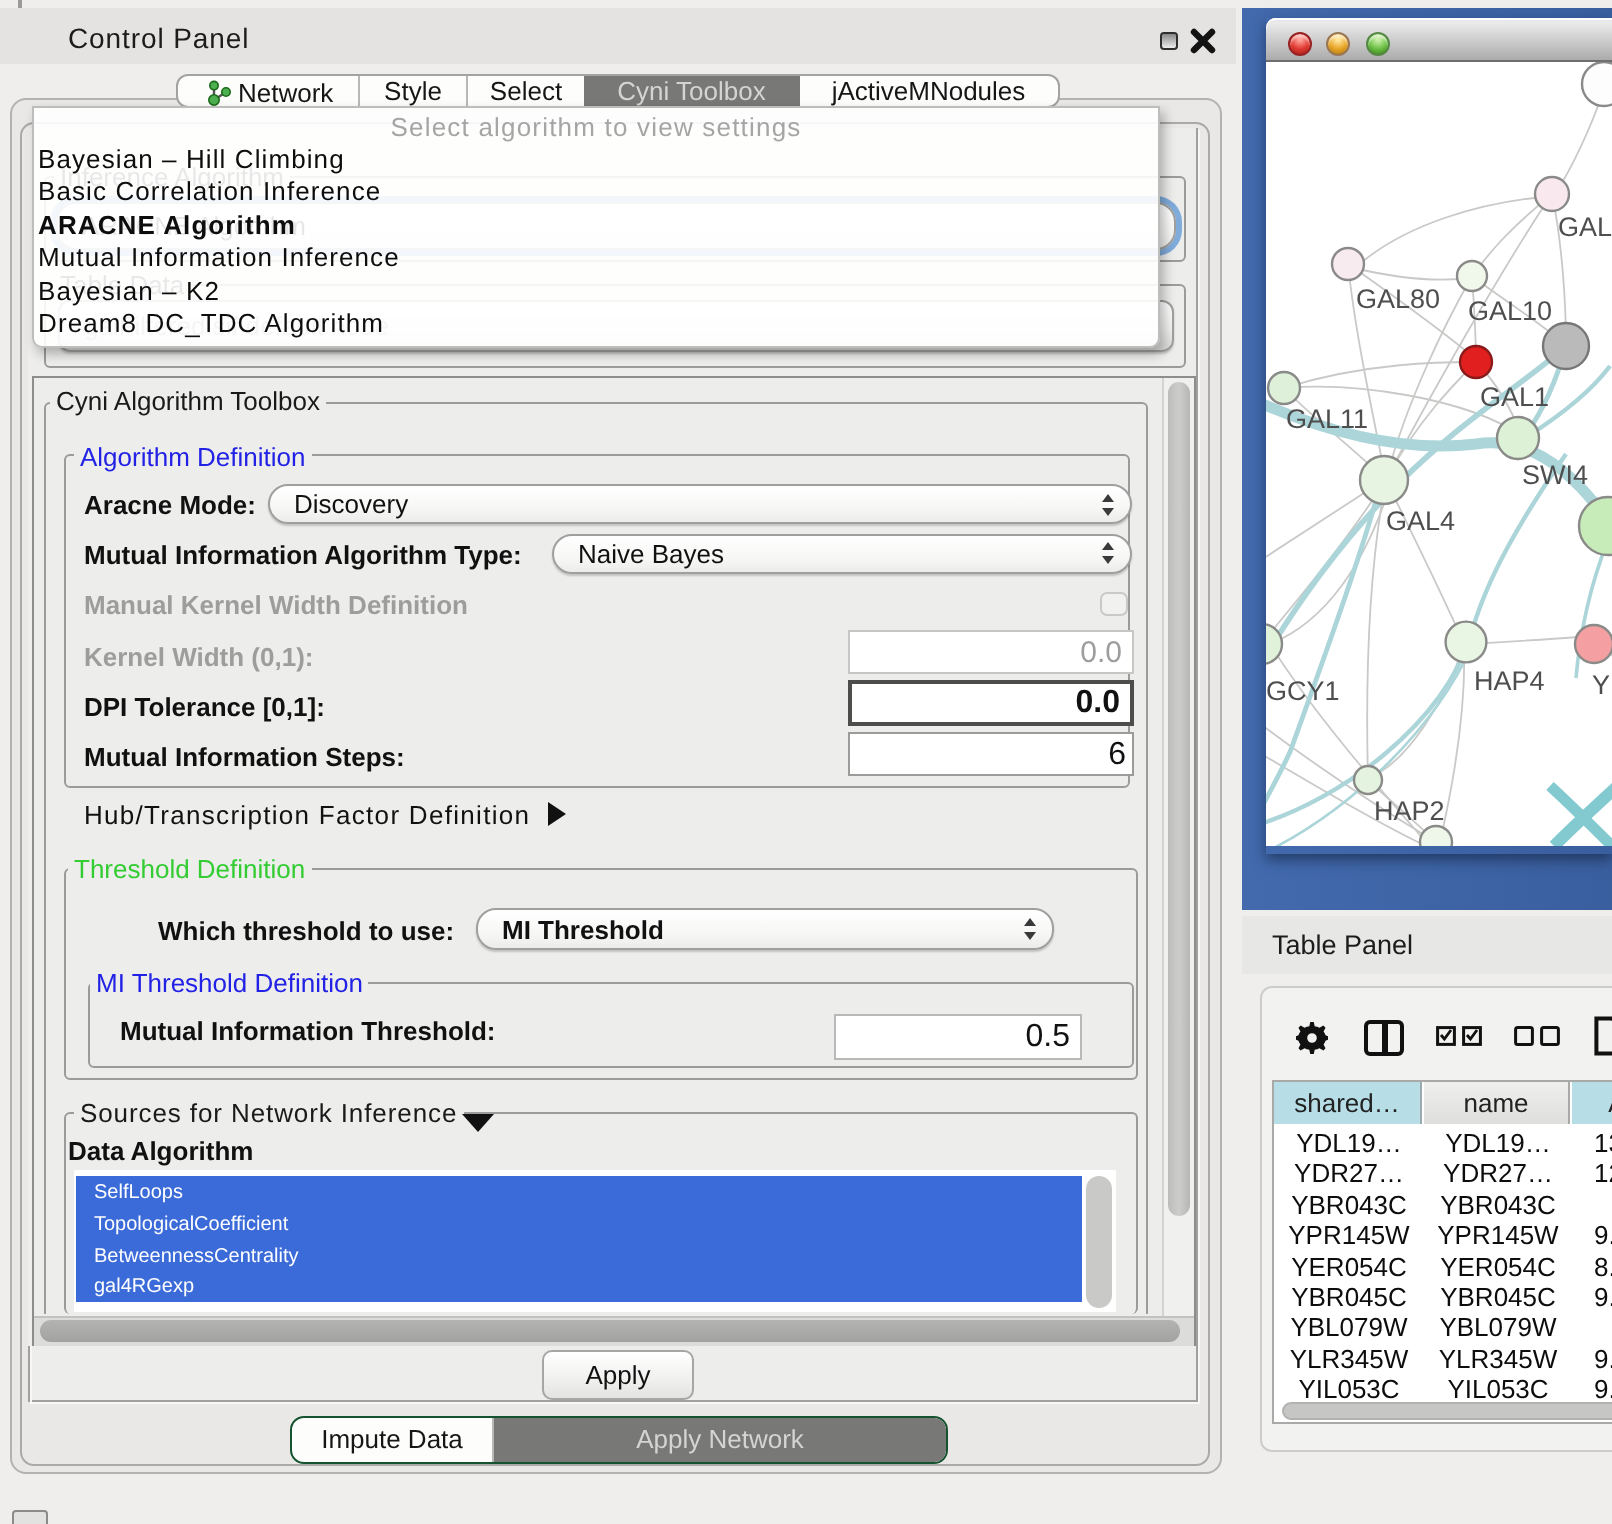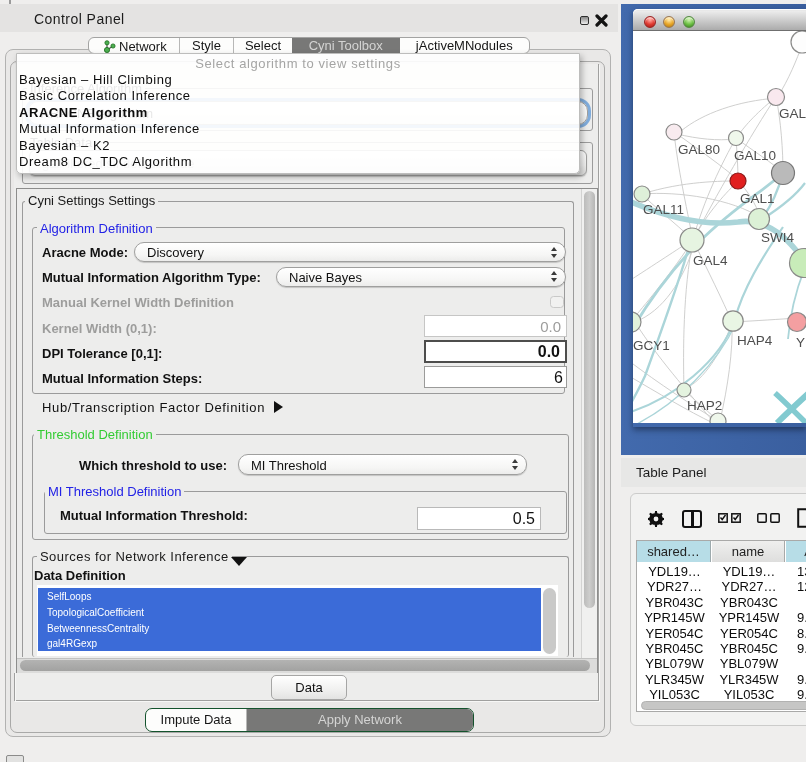--- a/index.html
+++ b/index.html
@@ -46,21 +46,21 @@
 
 <div class="group" style="left:22px;top:142px;width:571px;height:42px;"></div>
 <div class="gtitle abs" style="left:27px;top:135px;color:#1a1a1a;">Table Data</div>
 <div class="combo" style="left:29px;top:150px;width:558px;height:26px;border-radius:6px;background:linear-gradient(#ffffff,#efefee 60%,#d9d9d8);">
     <span style="color:#9b9b9b;">galFiltered.sif default node</span>
   </div>
 
 <div class="abs" style="left:16px;top:188px;width:582px;height:485px;background:#ededec;border:1px solid #8d8d8c;"></div>
 
 <div class="group" style="left:22px;top:201px;width:552px;height:456px;border-bottom:none;border-radius:3px 3px 0 0;"></div>
-<div class="gtitle abs" style="left:25px;top:193px;color:#1a1a1a;">Cyni Settings Settings</div>
+<div class="gtitle abs" style="left:25px;top:193px;color:#1a1a1a;">Cyni Algorithm Toolbox</div>
 
 <div class="group" style="left:32px;top:227px;width:533px;height:167px;"></div>
 <div class="gtitle abs" style="left:37px;top:221px;color:#2222e6;">Algorithm Definition</div>
 
 <div class="abs blbl" style="left:42px;top:245px;">Aracne Mode:</div>
 <div class="combo" style="left:134px;top:242px;width:432px;height:20px;">
     <span>Discovery</span>
     <div class="ar"></div>
   </div>
 <div class="abs blbl" style="left:42px;top:270px;">Mutual Information Algorithm Type:</div>
@@ -76,47 +76,47 @@
 <div class="field" style="left:424px;top:340px;width:143px;height:23px;border:2px solid #4d4d4c;font-size:16px;font-weight:bold;padding-top:1px;">0.0</div>
 <div class="abs blbl" style="left:42px;top:371px;">Mutual Information Steps:</div>
 <div class="field" style="left:424px;top:366px;width:143px;height:22px;font-size:16px;border-color:#9b9b9a;padding-right:3px;">6</div>
 
 <div class="abs lbl" style="left:42px;top:400px;letter-spacing:.65px;">Hub/Transcription Factor Definition</div>
 <div class="abs" style="left:274px;top:401px;width:0;height:0;border-top:6px solid transparent;border-bottom:6px solid transparent;border-left:9px solid #111;"></div>
 
 <div class="group" style="left:32px;top:434px;width:537px;height:106px;"></div>
 <div class="gtitle abs" style="left:34px;top:427px;color:#33cc33;">Threshold Definition</div>
 <div class="abs blbl" style="left:79px;top:458px;">Which threshold to use:</div>
-<div class="combo" style="left:238px;top:454px;width:289px;height:21px;">
+<div class="combo" style="left:238px;top:454px;width:289px;height:21px;font-weight:bold;">
     <span>MI Threshold</span>
     <div class="ar"></div>
   </div>
 
 <div class="group" style="left:44px;top:491px;width:523px;height:43px;"></div>
 <div class="gtitle abs" style="left:45px;top:484px;color:#2222e6;">MI Threshold Definition</div>
 <div class="abs blbl" style="left:60px;top:508px;">Mutual Information Threshold:</div>
 <div class="field" style="left:417px;top:507px;width:124px;height:23px;font-size:16px;">0.5</div>
 
 <div class="group" style="left:32px;top:556px;width:537px;height:101px;border-bottom:none;"></div>
 <div class="gtitle abs" style="left:37px;top:549px;color:#1a1a1a;letter-spacing:.45px;">Sources for Network Inference</div>
 <div class="abs" style="left:231px;top:556.5px;width:0;height:0;border-left:8.5px solid transparent;border-right:8px solid transparent;border-top:9px solid #111;"></div>
-<div class="abs blbl" style="left:34px;top:568px;">Data Definition</div>
+<div class="abs blbl" style="left:34px;top:568px;">Data Algorithm</div>
 
 <div class="abs" style="left:37px;top:585px;width:521px;height:71px;background:#fff;overflow:hidden;">
   <div style="position:absolute;left:1px;top:3px;width:503px;height:63px;background:#3b6bd8;"></div>
   <div style="position:absolute;left:10px;top:4px;font-size:10px;color:#fff;line-height:15.8px;">SelfLoops<br>TopologicalCoefficient<br>BetweennessCentrality<br>gal4RGexp</div>
   <div style="position:absolute;right:2px;top:3px;width:13px;height:66px;background:#c9c9c8;border-radius:7px;"></div>
 </div>
 
 <div class="abs" style="left:581px;top:189px;width:16px;height:469px;background:#f0f0ef;border-left:1px solid #d3d3d2;"></div>
 <div class="abs" style="left:583.5px;top:191px;width:11px;height:417px;background:linear-gradient(90deg,#bcbcbb,#cdcdcc 50%,#b6b6b5);border-radius:5.5px;"></div>
 <div class="abs" style="left:17px;top:658px;width:580px;height:14.5px;background:#dcdcdb;border-top:1px solid #c2c2c1;"></div>
 <div class="abs" style="left:20px;top:660px;width:570px;height:11px;background:linear-gradient(#b3b3b2,#a2a2a1);border-radius:5.5px;"></div>
 
-<div class="abs" style="left:271px;top:675px;width:76px;height:25px;background:linear-gradient(#ffffff,#f0f0ef 60%,#e3e3e2);border:1px solid #a6a6a5;border-radius:5px;text-align:center;font-size:13px;color:#111;line-height:23px;">Data</div>
+<div class="abs" style="left:271px;top:675px;width:76px;height:25px;background:linear-gradient(#ffffff,#f0f0ef 60%,#e3e3e2);border:1px solid #a6a6a5;border-radius:5px;text-align:center;font-size:13px;color:#111;line-height:23px;">Apply</div>
 
 <div class="abs" style="left:145px;top:708px;width:329px;height:24px;background:#fdfdfc;border:1px solid #14532d;border-radius:7px;overflow:hidden;display:flex;">
   <div style="width:101px;text-align:center;line-height:22px;font-size:13px;color:#161616;border-right:1px solid #b8b8b7;">Impute Data</div>
   <div style="flex:1;text-align:center;line-height:22px;font-size:13px;color:#d4d4d3;background:#787877;">Apply Network</div>
 </div>
 
 <div class="abs" style="left:88px;top:36.5px;width:442px;height:17px;background:#fdfdfc;border:1px solid #a3a3a2;border-radius:6px;overflow:hidden;display:flex;">
   <div style="width:91px;border-right:1px solid #b8b8b7;position:relative;">
     <svg style="position:absolute;left:15px;top:2px;" width="12" height="13" viewBox="0 0 12 13">
         <path d="M3 3 L3 10 M3 10 L9 6" stroke="#555" stroke-width="1.2" fill="none"></path>

